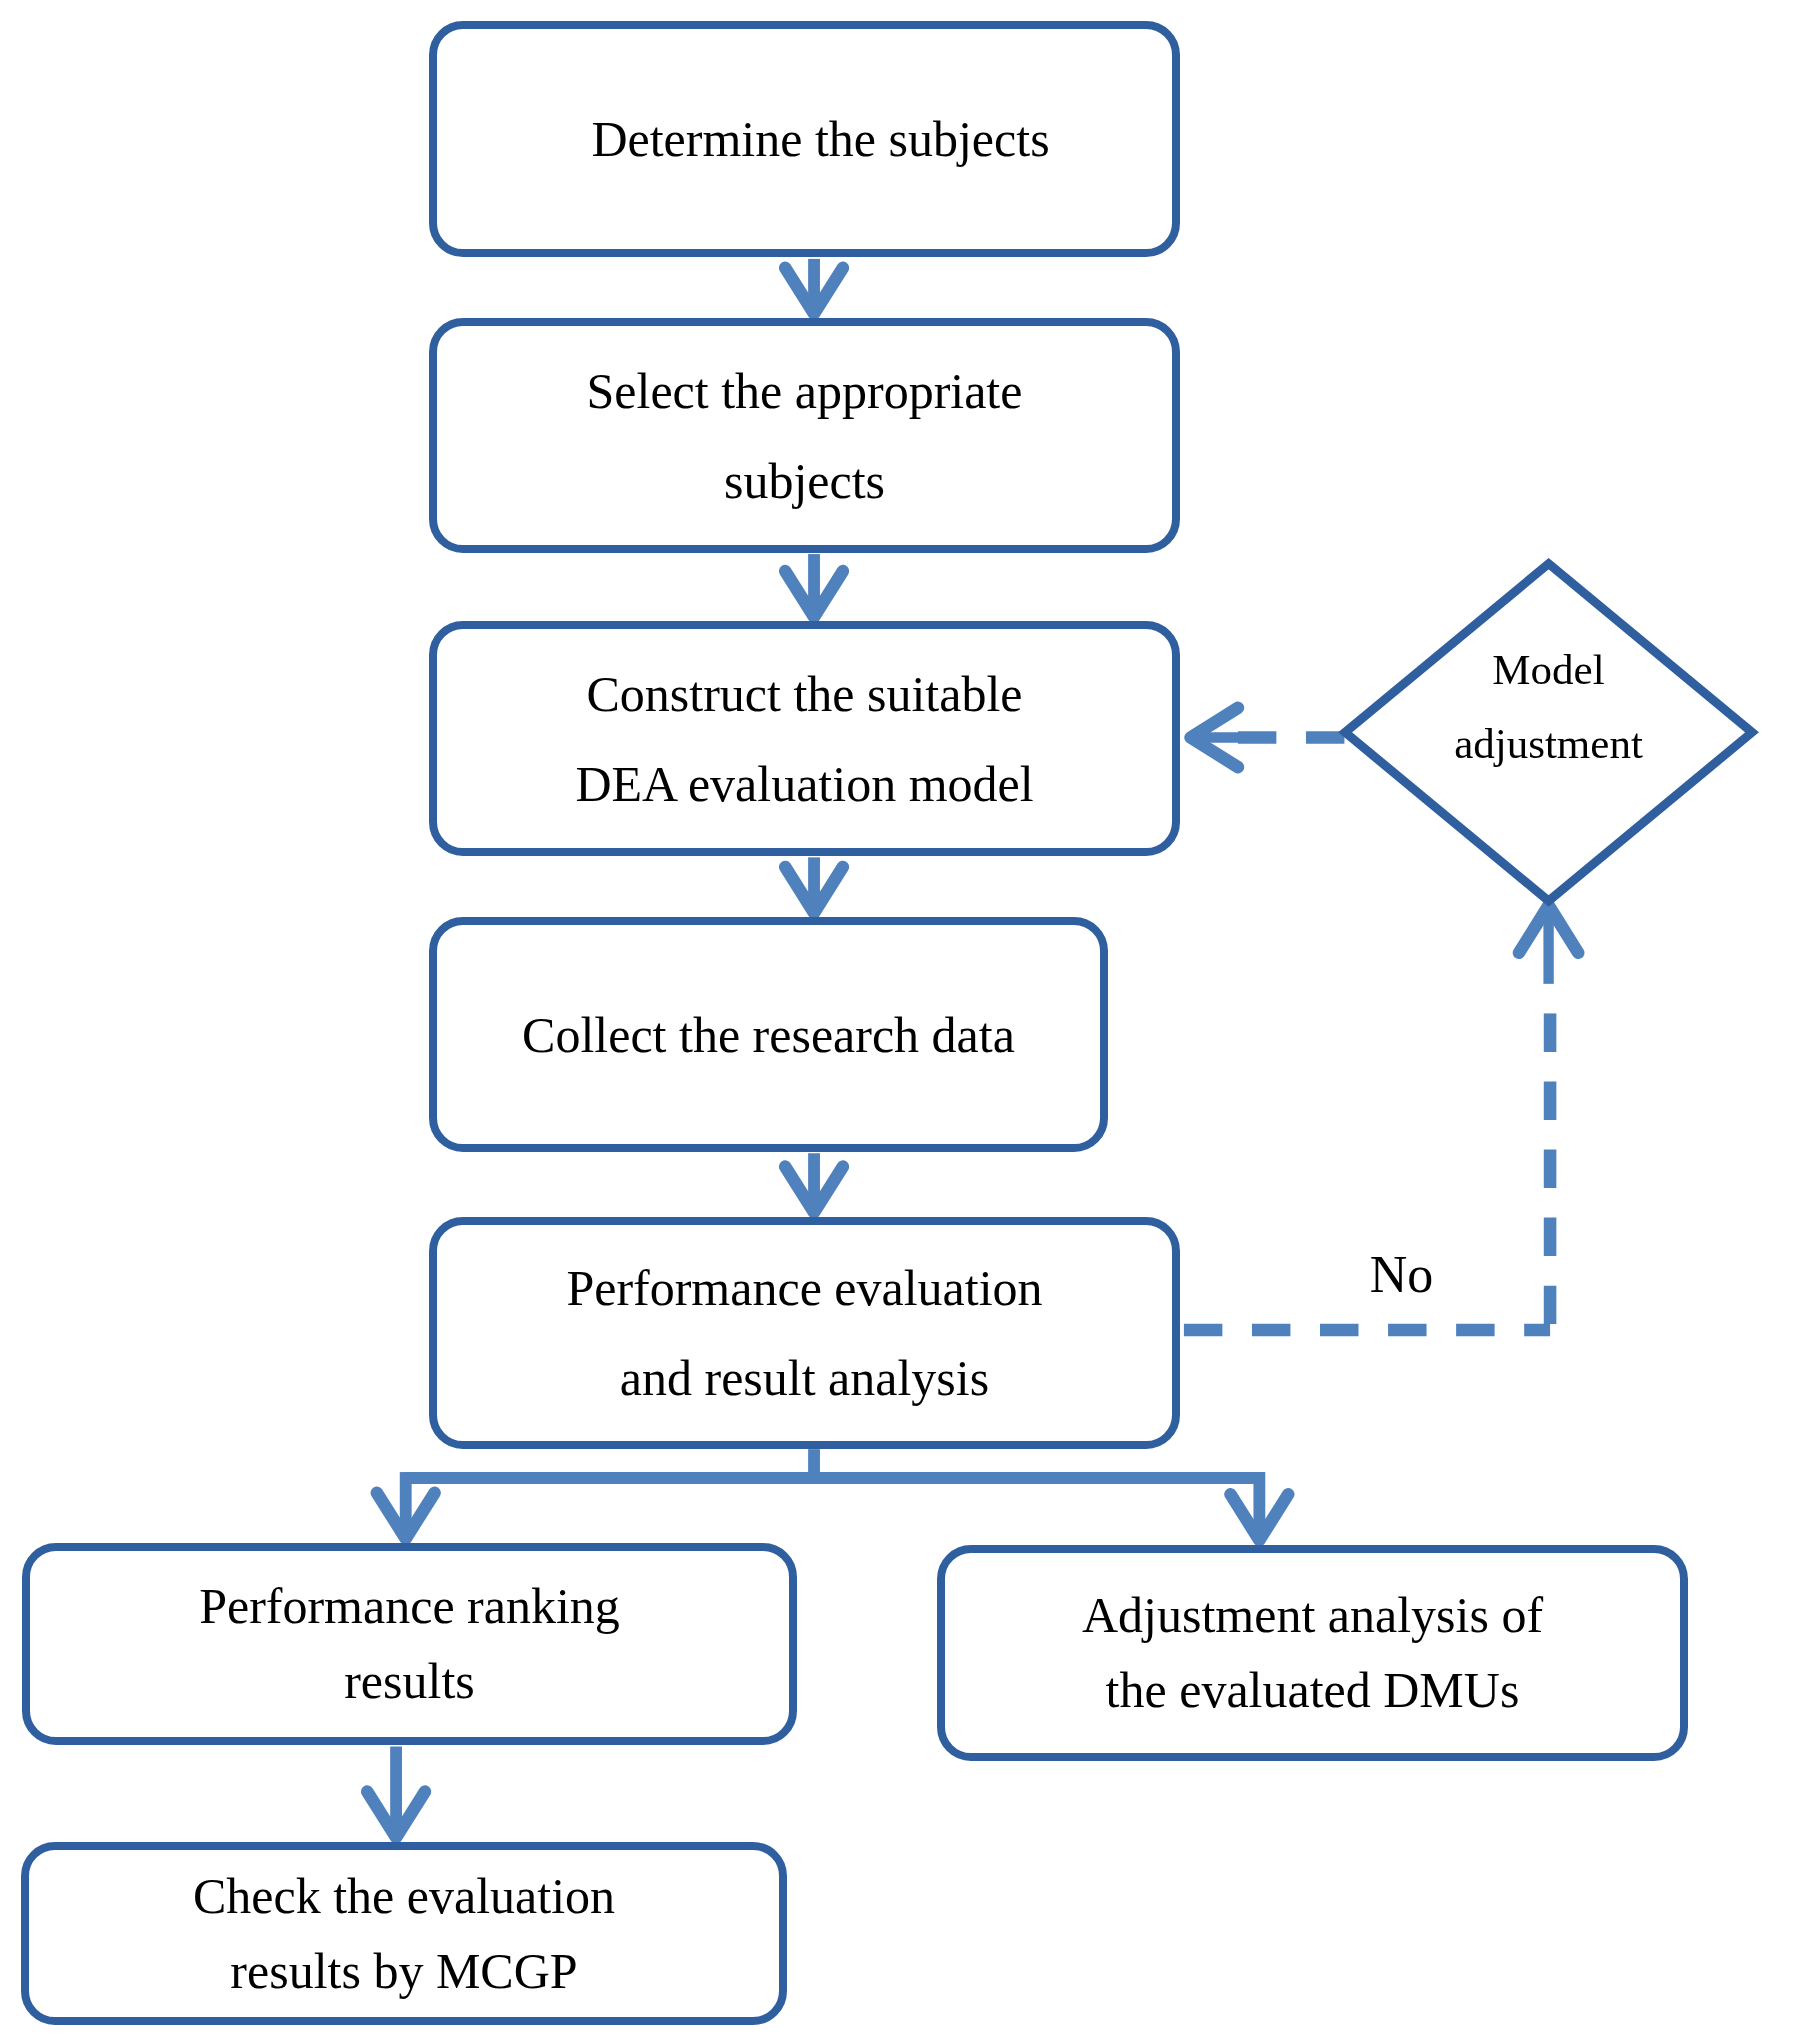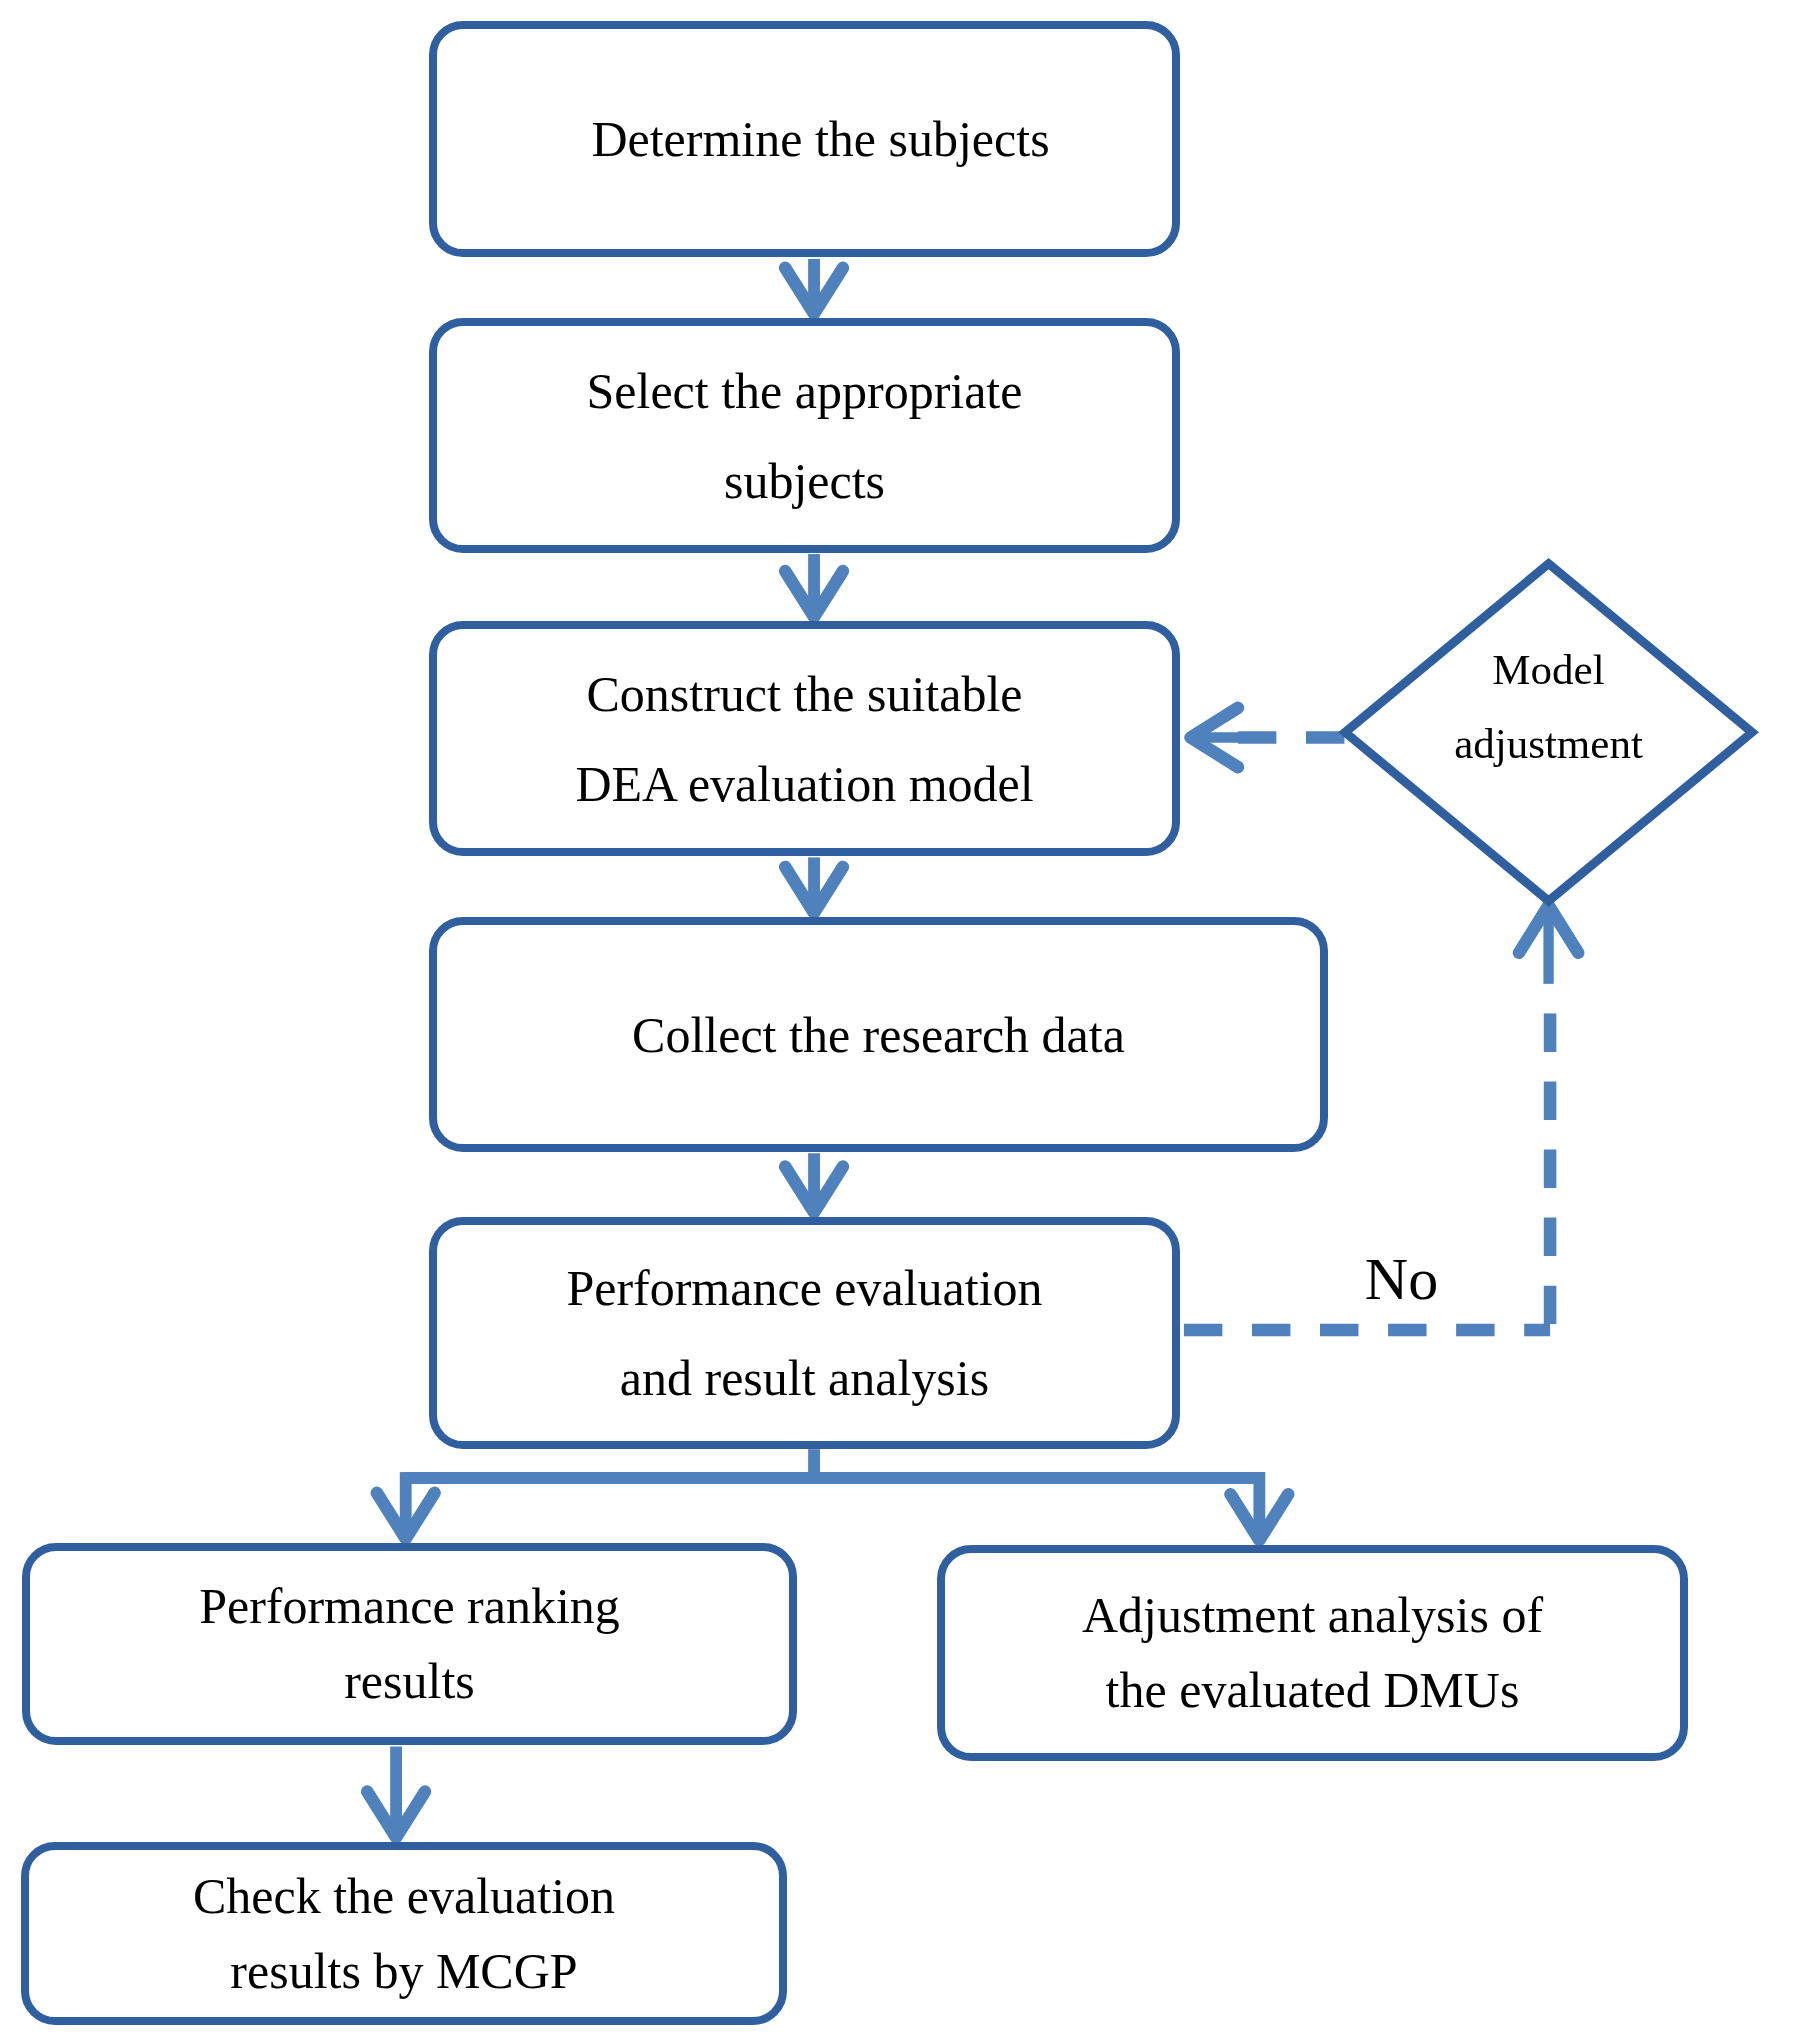--- a/index.html
+++ b/index.html
@@ -31,21 +31,21 @@
     font-size: 50px;
     line-height: 1.8;
     z-index: 2;
   }
   .flow-box.compact { line-height: 1.5; }
   .box-line { display: block; white-space: nowrap; }
   
   #box-determine   { left: 429px;  top: 21px;   width: 751px; height: 236px; padding-left: 32px; }
   #box-select      { left: 429px;  top: 318px;  width: 751px; height: 235px; }
   #box-construct   { left: 429px;  top: 621px;  width: 751px; height: 235px; }
-  #box-collect     { left: 429px;  top: 917px; width: 899px; height: 235px; }
+  #box-collect     { left: 429px;  top: 917px; width: 679px; height: 235px; }
   #box-performance { left: 429px;  top: 1217px; width: 751px; height: 232px; }
   
   #box-ranking     { left: 22px;   top: 1543px; width: 775px; height: 202px; }
   #box-check       { left: 21px;   top: 1842px; width: 766px; height: 183px; }
   #box-adjustment  { left: 937px; top: 1545px; width: 751px; height: 216px; }
   
   #diamond-label {
     position: absolute;
     left: 1382px; top: 633px;
     width: 333px; height: 200px;
@@ -56,21 +56,21 @@
     font-size: 43px;
     line-height: 1.72;
     z-index: 2;
   }
   
   #no-label {
     position: absolute;
     left: 1324px; top: 1249px;
     width: 155px;
     text-align: center;
-    font-size: 60px;
+    font-size: 52px;
     line-height: 1;
     z-index: 2;
   }
   
   .box-stroke   { fill: #ffffff; stroke: var(--box-border, #2f5f9e); stroke-width: 12; }
   .conn         { stroke: var(--connector, #4f81bd); stroke-width: 16; fill: none; }
   .conn-thin    { stroke: var(--connector, #4f81bd); stroke-width: 14; fill: none; }
   .conn-dash    { stroke: var(--connector, #4f81bd); stroke-width: 17; fill: none; stroke-dasharray: 52 40; }
   .arrow-head   { stroke: var(--connector, #4f81bd); stroke-width: 17; fill: none; stroke-linecap: round; stroke-linejoin: round; }
 </style>

